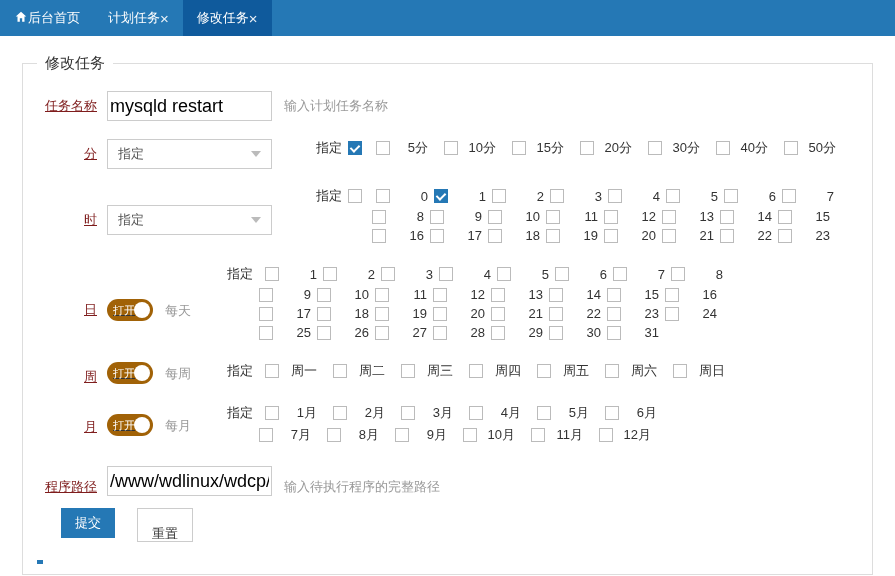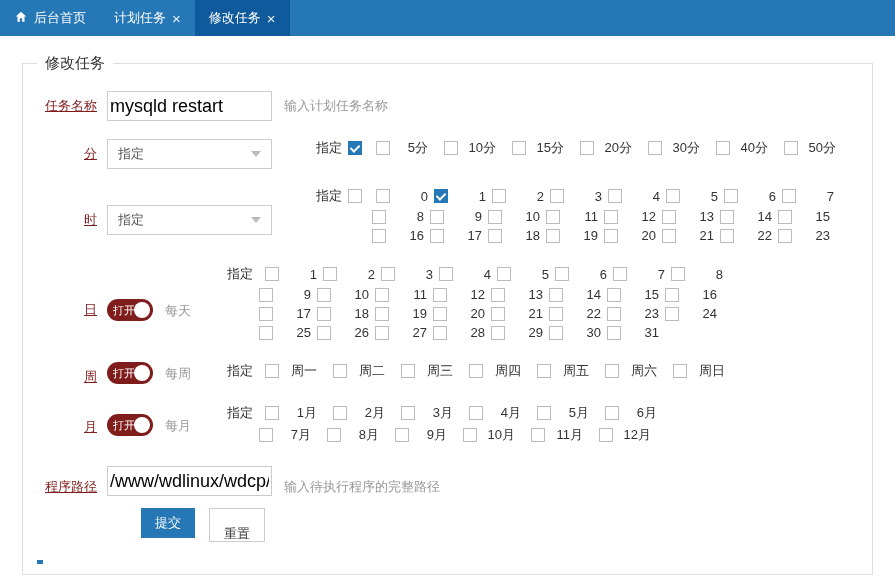--- a/index.html
+++ b/index.html
@@ -1,18 +1,18 @@
 <!DOCTYPE html>
 <html><head>
 <meta charset="utf-8">
 <style>
 * { box-sizing: border-box; margin: 0; padding: 0; }
 body { font-family: "Microsoft YaHei", Arial, sans-serif; font-size: 13px; color: #333; background: #fff; width: 895px; }
 .tabs { background: #2578b5; height: 36px; display: flex; align-items: center; }
-.tab { height: 36px; padding: 2px 14px; display: flex; align-items: center; color: #fff; font-size: 13px; cursor: pointer; gap: 6px; }
+.tab { height: 36px; padding: 2px 14px; display: flex; align-items: center; color: #fff; font-size: 13px; cursor: pointer; }
 .tab.active { background: #0f5a9c; }
 .home-icon svg { width: 14px; height: 14px; fill: #fff; }
 .close-x { color: #fff; font-size: 15px; opacity: 0.9; }
 .content { padding: 18px 22px 10px 22px; }
 fieldset { border: 1px solid #ddd; padding: 18px 14px 10px 14px; }
 legend { padding: 0 8px; color: #333; font-size: 15px; }
 .row { display: flex; align-items: flex-start; margin-bottom: 18px; }
 .row.tight { margin-bottom: 12px; align-items: flex-end; }
 .lbl { width: 70px; text-align: right; padding-right: 10px; padding-top: 6px; color: #7f1d1d; text-decoration: underline; }
 input.txt { height: 30px; border: 1px solid #ccc; padding: 0 2px; font-size: 18px; width: 165px; }
@@ -22,25 +22,25 @@
 .spec-col { margin-left: 36px; }
 .spec-label { display: inline-block; width: 34px; text-align: right; margin-right: 6px; color: #333; }
 .opts { display: flex; flex-wrap: wrap; align-items: center; }
 .opt-row { display: flex; align-items: center; margin-bottom: 6px; }
 .cb { width: 14px; height: 14px; border: 1px solid #bbb; display: inline-flex; align-items: center; justify-content: center; margin-right: 4px; cursor: pointer; flex-shrink: 0; }
 .cb.checked { background: #2578b5; border-color: #2578b5; }
 .cb.checked::after { content: ""; width: 4px; height: 7px; border: solid #fff; border-width: 0 2px 2px 0; transform: rotate(45deg); margin-top: -2px; }
 .opt { display: inline-flex; align-items: center; width: 58px; justify-content: flex-start; }
 .opt .ol { width: 34px; text-align: right; color: #333; }
 .opt-wide { width: 68px; }
-.toggle { width: 46px; height: 22px; border-radius: 11px; background: #7f1d1d; position: relative; display: inline-flex; align-items: center; cursor: pointer; }
+.toggle { width: 46px; height: 22px; border-radius: 11px; background: #a16207; position: relative; display: inline-flex; align-items: center; cursor: pointer; text-decoration: underline; }
 .toggle .knob { width: 16px; height: 16px; border-radius: 50%; background: #fff; position: absolute; right: 3px; }
 .toggle .tlbl { color: #fff; font-size: 11px; margin-left: 6px; }
 .after-toggle { margin-left: 12px; color: #999; padding-top: 2px; }
-.btns { margin-left: 80px; display: flex; gap: 14px; justify-content: space-between; }
+.btns { display: flex; gap: 22px; justify-content: space-between; }
 button.primary { background: #2578b5; color: #fff; border: none; height: 30px; padding: 0 14px; font-size: 13px; cursor: pointer; }
 button.plain { background: #fff; color: #333; border: 1px solid #ccc; height: 30px; padding: 16px 14px; font-size: 13px; cursor: pointer; }
 .bottom-bar { height: 4px; background: #2578b5; margin: 14px 0 0 0; width: 6px; }
 .hour-grid { display: flex; flex-direction: column; }
 .hg-row { display: flex; align-items: center; margin-bottom: 4px; }
 .row-middle .lbl { padding-top: 24px; }
 .row-middle .select-wrap { padding-top: 18px; }
 </style>
 </head>
 <body>

